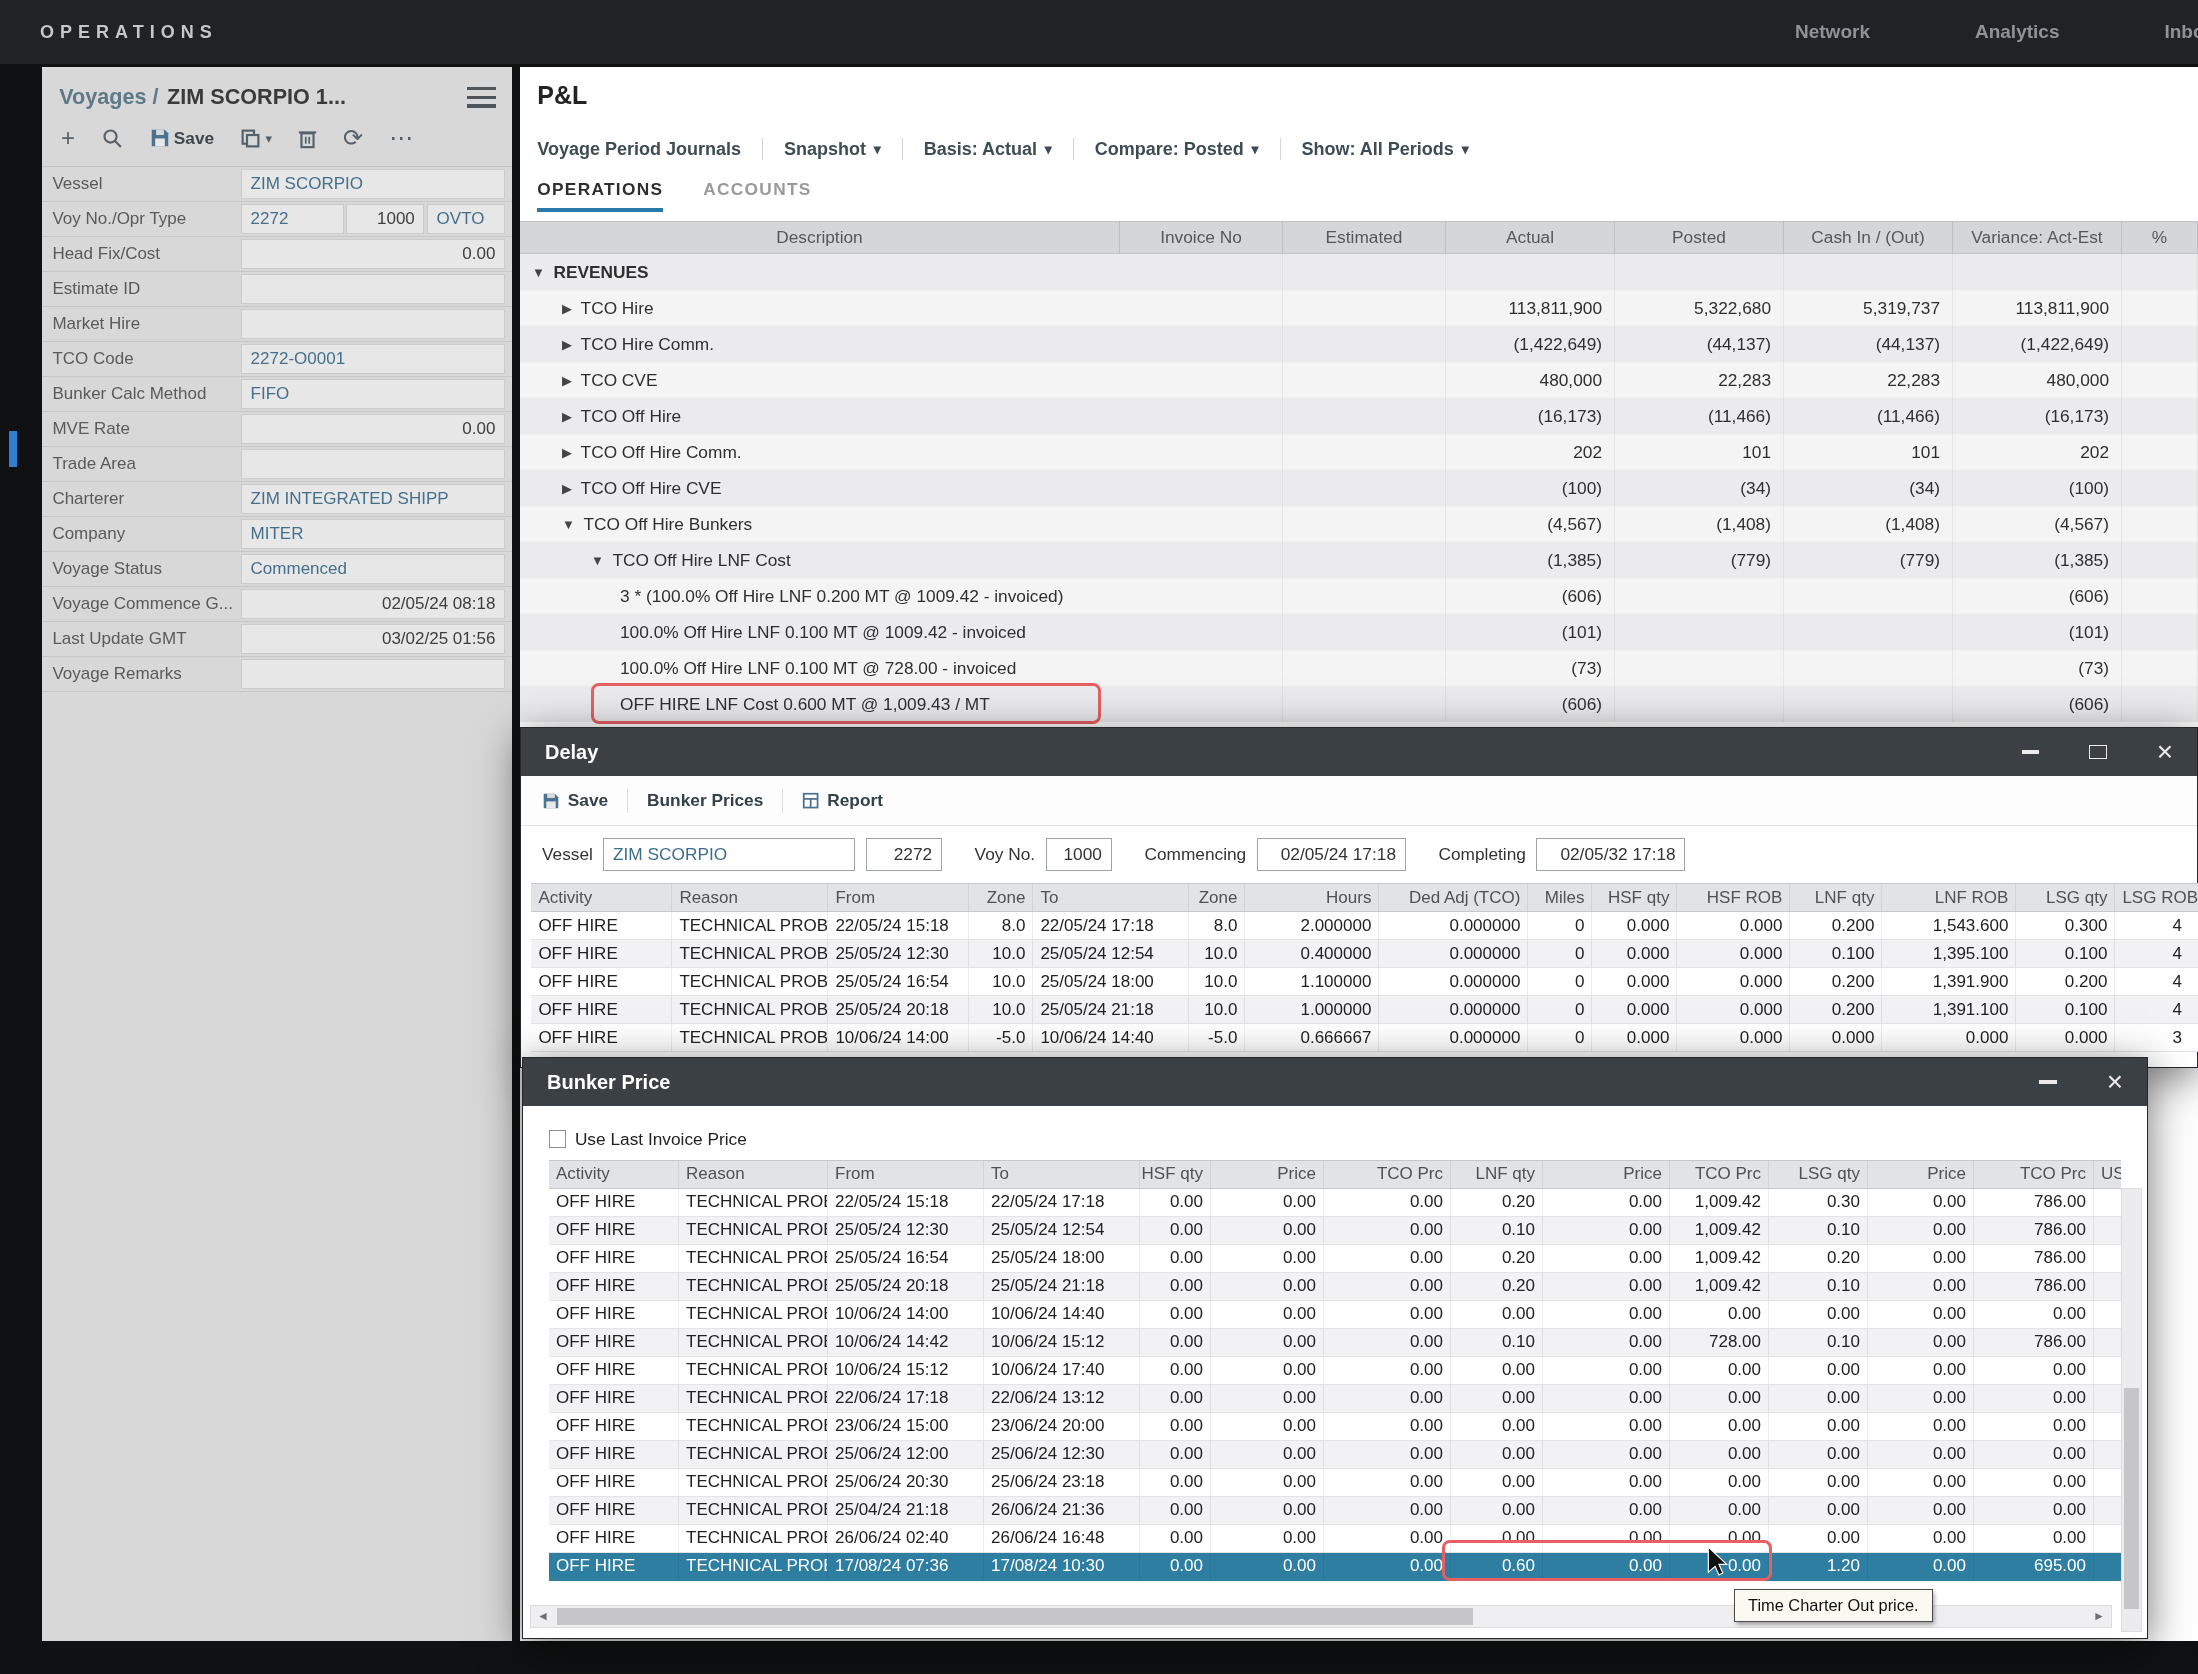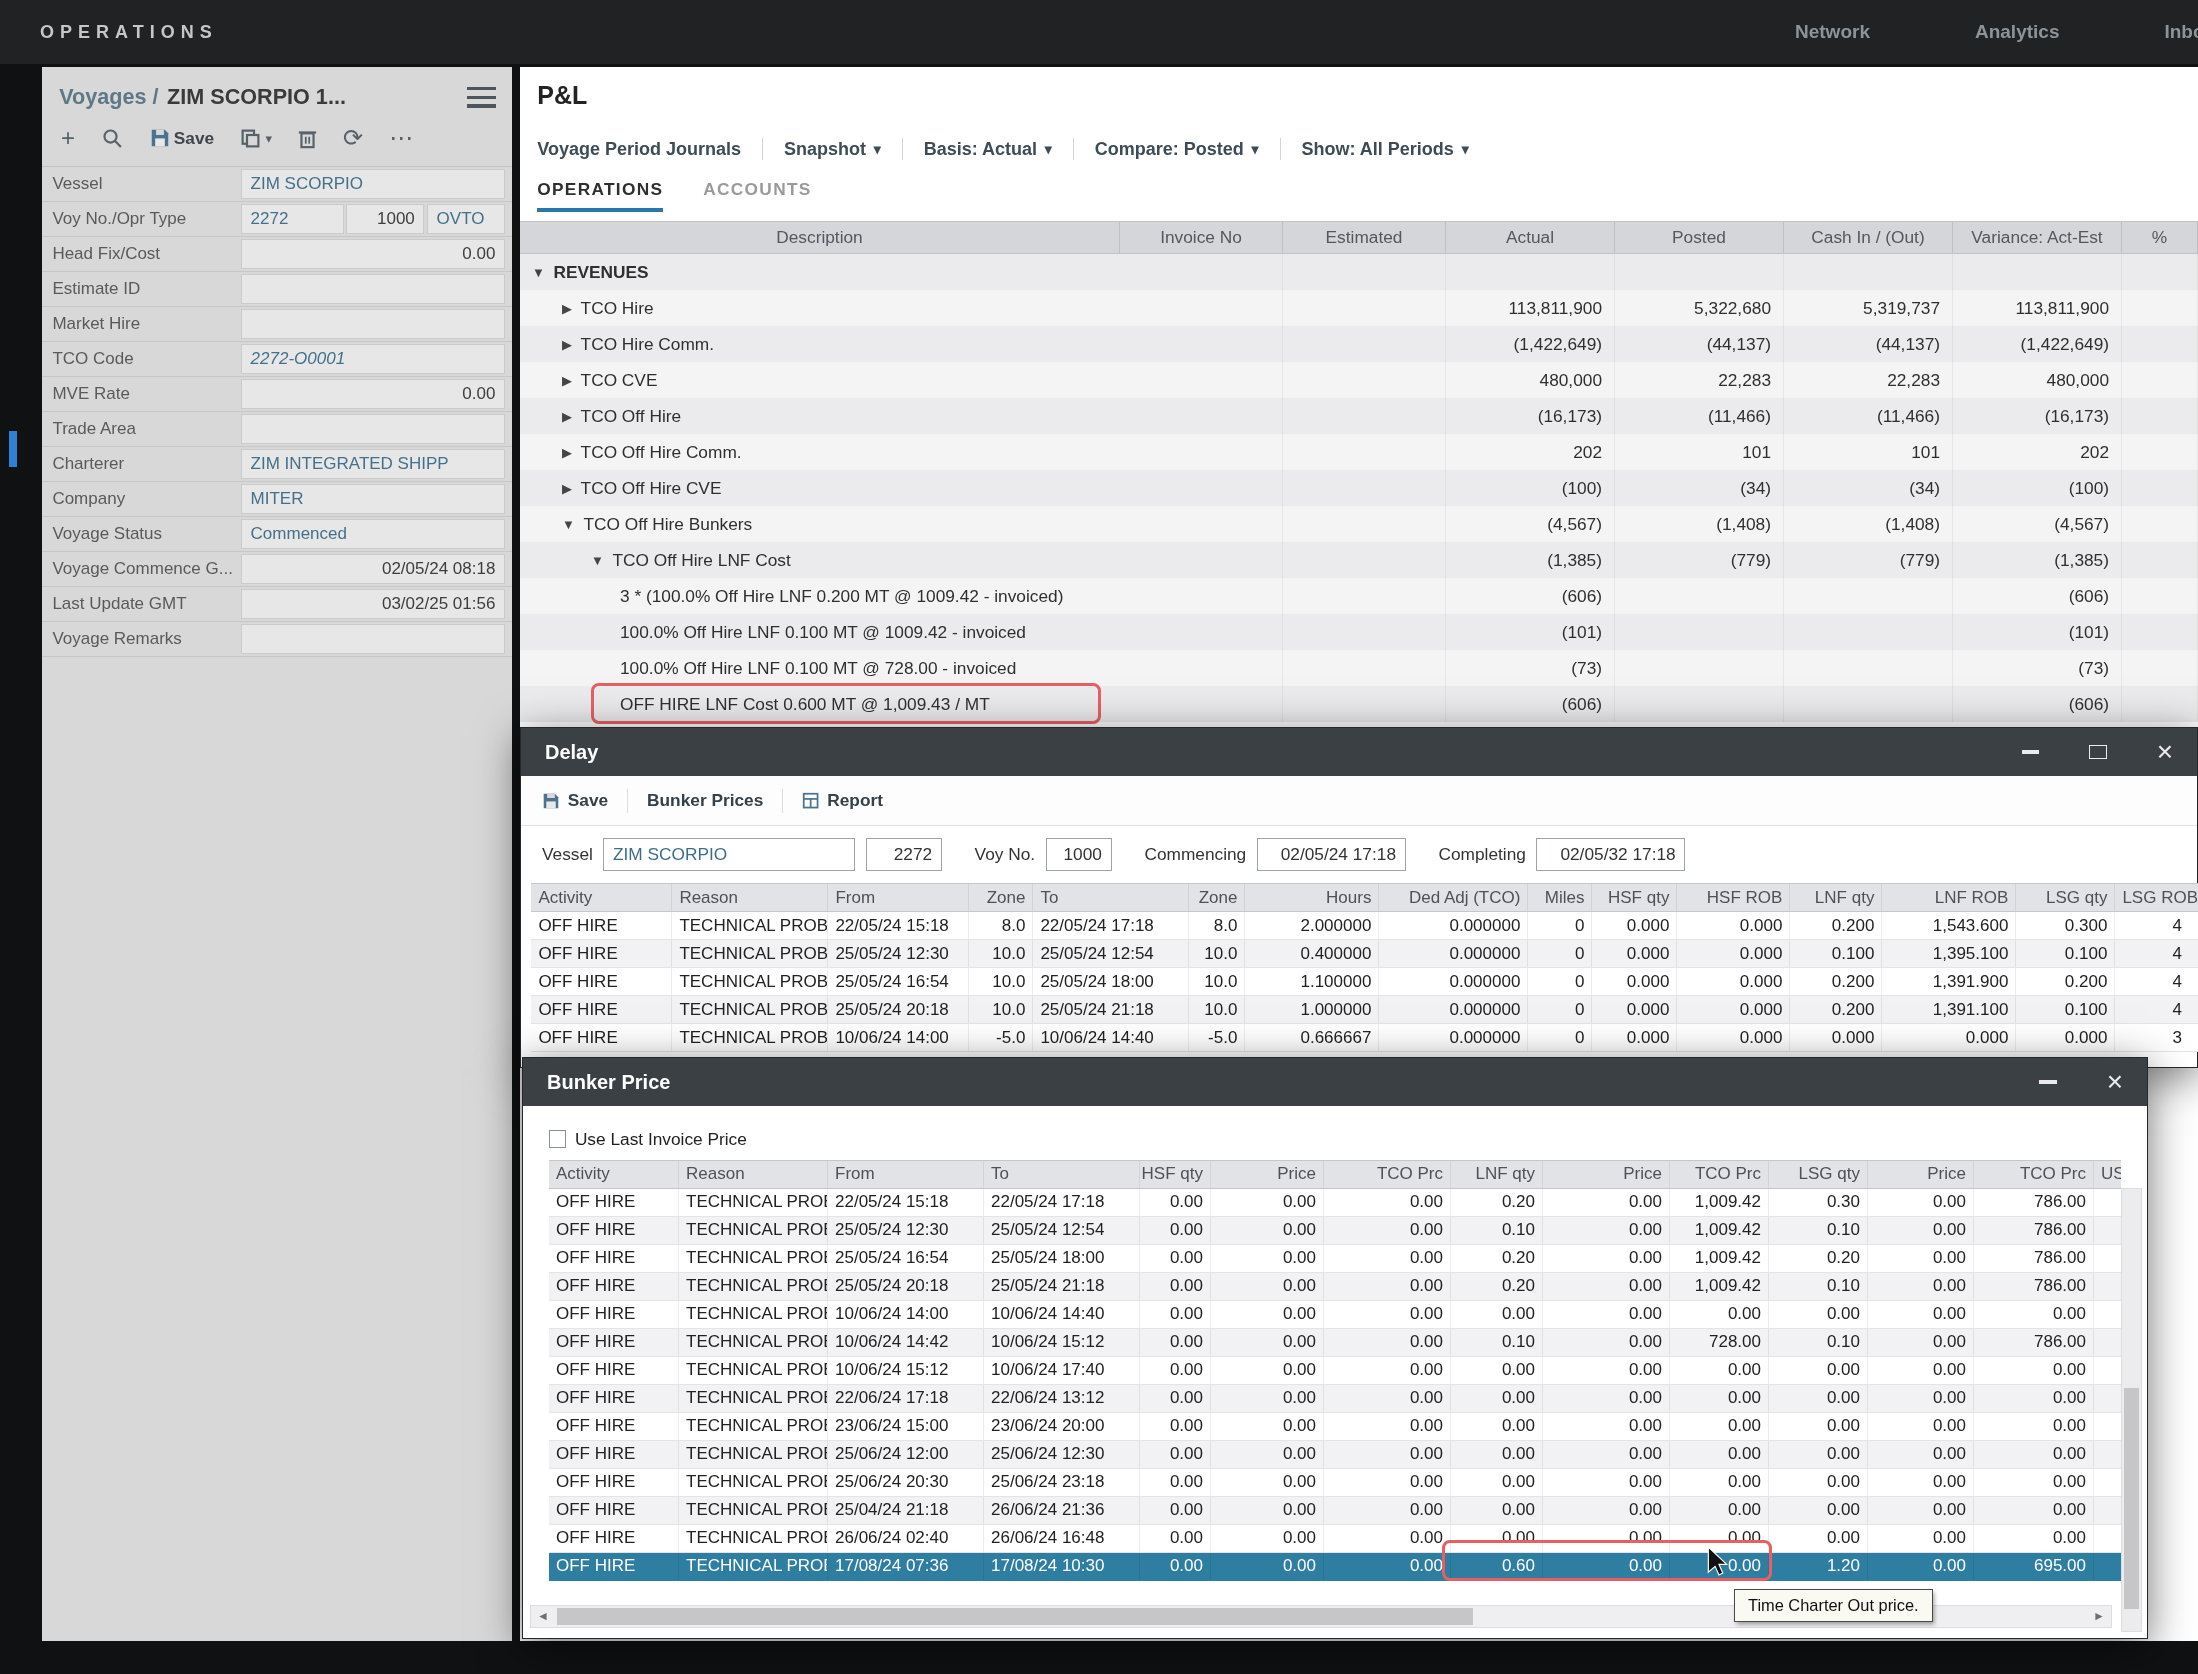--- a/index.html
+++ b/index.html
@@ -197,21 +197,27 @@
       </div>
       <div class="vrow">
         <div class="vlabel">Market Hire</div>
         <div class="vvals">
           <div class="vbox" style="flex: 1 1 0%;"></div>
         </div>
       </div>
       <div class="vrow">
         <div class="vlabel">TCO Code</div>
         <div class="vvals">
-          <div class="vbox" style="flex: 1 1 0%; font-style: italic;">2272-O0001</div>
+          <div class="vbox" style="flex: 1 1 0%;">2272-O0001</div>
+        </div>
+      </div>
+      <div class="vrow">
+        <div class="vlabel">Bunker Calc Method</div>
+        <div class="vvals">
+          <div class="vbox" style="flex: 1 1 0%;">FIFO</div>
         </div>
       </div>
       <div class="vrow">
         <div class="vlabel">MVE Rate</div>
         <div class="vvals">
           <div class="vbox ar" style="flex: 1 1 0%;">0.00</div>
         </div>
       </div>
       <div class="vrow">
         <div class="vlabel">Trade Area</div>

